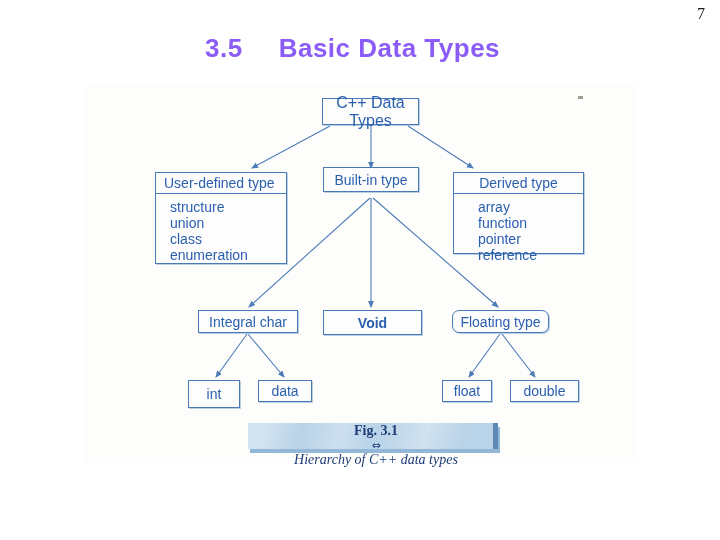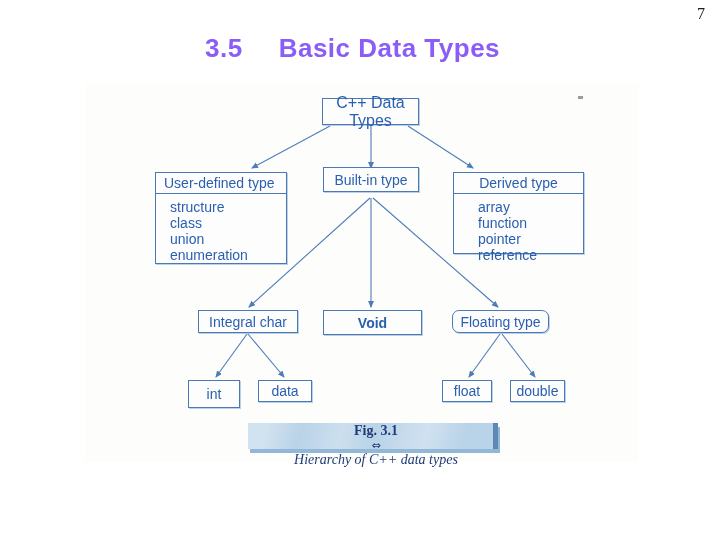--- a/index.html
+++ b/index.html
@@ -45,21 +45,21 @@
   .node-root    {left:237px;top:13px; width:97px; height:27px;font-size:16px;}
   .node-userdef {left:70px; top:87px; width:132px;height:92px;}
   .node-builtin {left:238px;top:82px; width:96px; height:25px;}
   .node-derived {left:368px;top:87px; width:131px;height:82px;}
   .node-integral{left:113px;top:225px;width:100px;height:23px;}
   .node-void    {left:238px;top:225px;width:99px; height:25px;font-weight:bold;}
   .node-floating{left:367px;top:225px;width:97px; height:23px;border-radius:7px;}
   .node-int     {left:103px;top:295px;width:52px; height:28px;}
   .node-char    {left:173px;top:295px;width:54px; height:22px;}
   .node-float   {left:357px;top:295px;width:50px; height:22px;}
-  .node-double  {left:425px;top:295px;width:55px; height:22px;}
+  .node-double  {left:425px;top:295px;width:69px; height:22px;}
 
   .caption{
     position:absolute;left:163px;top:338px;width:250px;height:26px;box-sizing:border-box;
     background:#b9d3e8;
     background-image:linear-gradient(105deg,rgba(255,255,255,.35) 8%,transparent 22%,
       rgba(255,255,255,.28) 38%,transparent 52%,rgba(255,255,255,.33) 72%,transparent 88%);
     border-right:5px solid #5d87b4;
     box-shadow:2px 4px 0 #93b7d6;
     display:flex;align-items:center;padding-left:11px;white-space:nowrap;
     font-family:"Liberation Serif",serif;font-size:14px;color:#1e3c78;flex-direction:column;
@@ -102,22 +102,22 @@
     </svg>
 
     <div class="node leaf node-root">
       <span>C++ Data Types</span>
     </div>
 
     <div class="node compound node-userdef">
       <div class="node-header leftish">User-defined type</div>
       <ul class="ud-list">
         <li>structure</li>
+        <li>union</li>
         <li>class</li>
-        <li>union</li>
         <li>enumeration</li>
       </ul>
     </div>
 
     <div class="node leaf node-builtin">
       <span>Built-in type</span>
     </div>
 
     <div class="node compound node-derived">
       <div class="node-header centered">Derived type</div>

